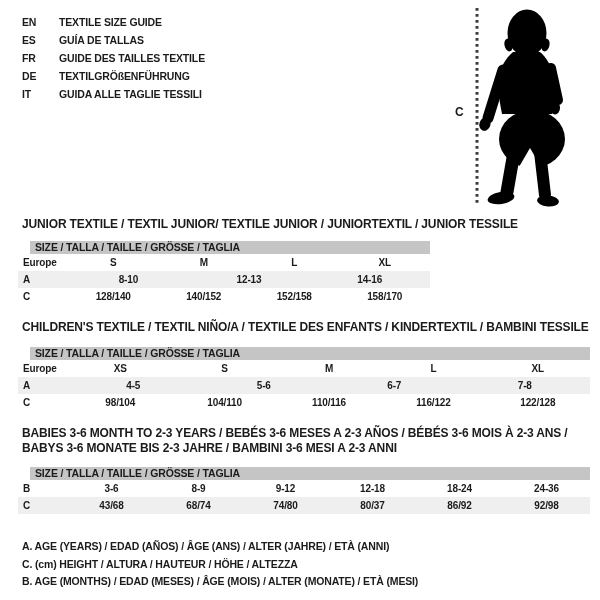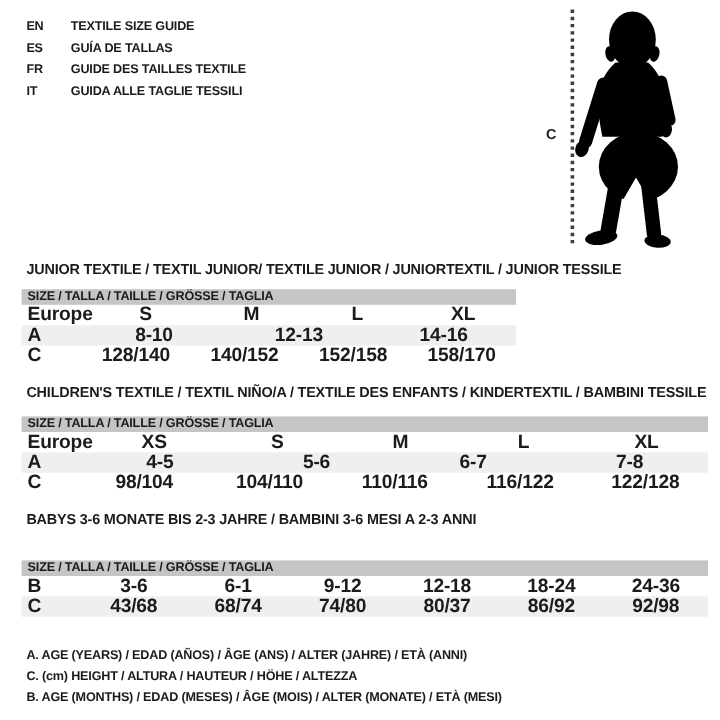--- a/index.html
+++ b/index.html
@@ -19,22 +19,22 @@
   .lang-code{width:37px;flex:0 0 37px;}
   
   .figure-svg{position:absolute;left:450px;top:2px;}
   .figure-label{position:absolute;left:455px;top:105px;font-size:12px;}
   
   .tbl-title{position:absolute;left:22px;font-size:12px;line-height:15px;white-space:nowrap;}
   .tbl{position:absolute;left:18px;}
   .w-narrow{width:412px;}
   .w-wide{width:572px;}
   .size-bar{height:13px;line-height:13px;background:var(--header-bar);
-    font-size:10.5px;padding-left:5px;white-space:nowrap;}
-  .trow{display:flex;height:17px;line-height:17px;font-size:16px;}
+    font-size:10.5px;padding-left:5px;white-space:nowrap;margin-left:12px;}
+  .trow{display:flex;height:17px;line-height:17px;font-size:10px;}
   .trow.shaded{background:var(--stripe);}
   .tlabel{flex:0 0 50px;padding-left:5px;}
   .tcell{flex:1 1 0;text-align:center;}
   
   .legend{position:absolute;left:22px;top:538px;}
   .legend-line{font-size:10.5px;line-height:17.5px;white-space:nowrap;}
 </style>
 </head>
 <body>
 
@@ -45,20 +45,24 @@
       <span class="lang-code">EN</span>
       <span class="lang-title">TEXTILE SIZE GUIDE</span>
     </div>
     <div class="lang-row">
       <span class="lang-code">ES</span>
       <span class="lang-title">GUÍA DE TALLAS</span>
     </div>
     <div class="lang-row">
       <span class="lang-code">FR</span>
       <span class="lang-title">GUIDE DES TAILLES TEXTILE</span>
+    </div>
+    <div class="lang-row">
+      <span class="lang-code">DE</span>
+      <span class="lang-title">TEXTILGRÖßENFÜHRUNG</span>
     </div>
     <div class="lang-row">
       <span class="lang-code">IT</span>
       <span class="lang-title">GUIDA ALLE TAGLIE TESSILI</span>
     </div>
   </div>
 
   <svg class="figure-svg" width="150" height="212" viewBox="0 0 150 212" aria-hidden="true">
     <g fill="var(--silhouette)" stroke="none">
       <ellipse cx="77" cy="31" rx="19.5" ry="23.5"></ellipse>
@@ -135,29 +139,30 @@
           <div class="tcell">98/104</div>
           <div class="tcell">104/110</div>
           <div class="tcell">110/116</div>
           <div class="tcell">116/122</div>
           <div class="tcell">122/128</div>
         </div>
       </div>
   </section>
 
   <div class="tbl-title" style="top:426px">
+    <div>BABIES 3-6 MONTH TO 2-3 YEARS / BEBÉS 3-6 MESES A 2-3 AÑOS / BÉBÉS 3-6 MOIS À 2-3 ANS /</div>
     <div>BABYS 3-6 MONATE BIS 2-3 JAHRE / BAMBINI 3-6 MESI A 2-3 ANNI</div>
   </div>
   <section class="tbl w-wide" style="top:467px">
     <div class="size-bar">SIZE / TALLA / TAILLE / GRÖSSE / TAGLIA</div>
     <div>
         <div class="trow">
           <div class="tlabel">B</div>
           <div class="tcell">3-6</div>
-          <div class="tcell">6-1</div>
+          <div class="tcell">8-9</div>
           <div class="tcell">9-12</div>
           <div class="tcell">12-18</div>
           <div class="tcell">18-24</div>
           <div class="tcell">24-36</div>
         </div>
         <div class="trow shaded">
           <div class="tlabel">C</div>
           <div class="tcell">43/68</div>
           <div class="tcell">68/74</div>
           <div class="tcell">74/80</div>

